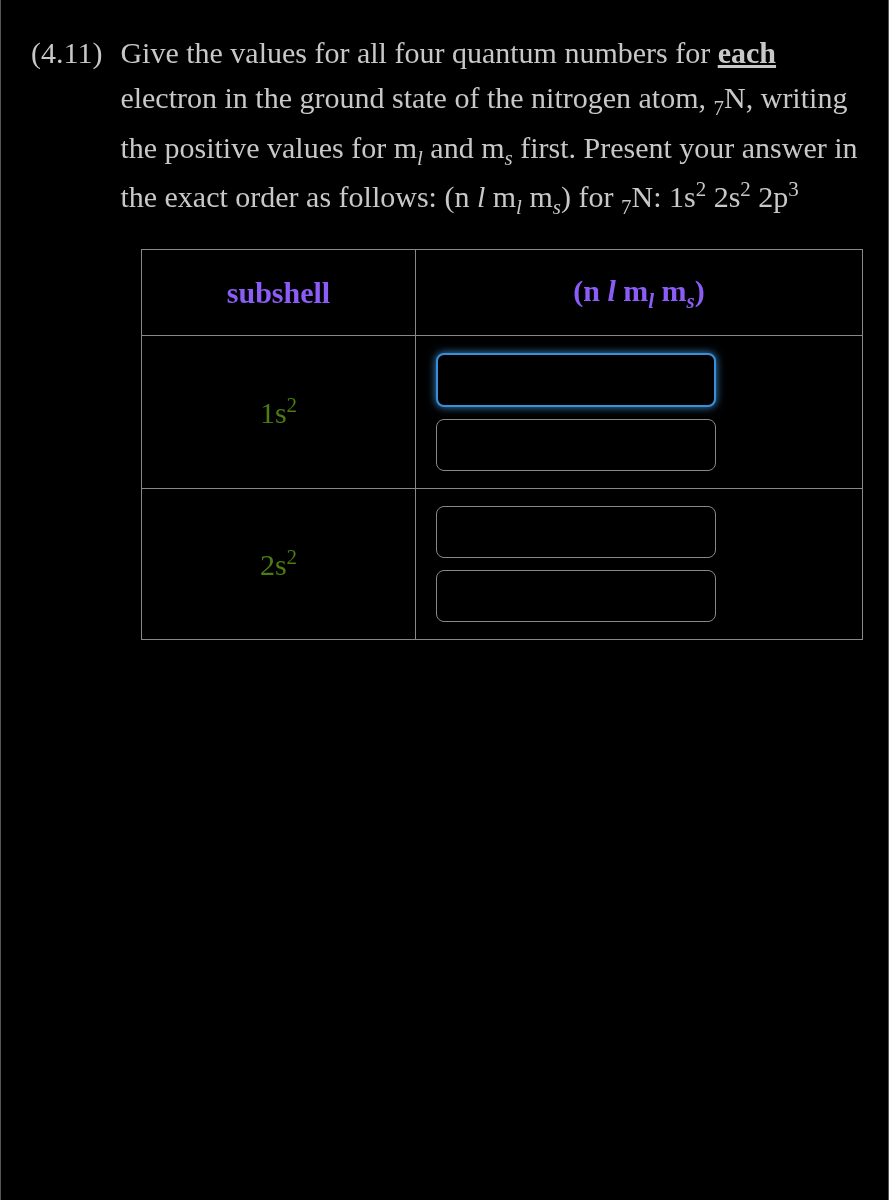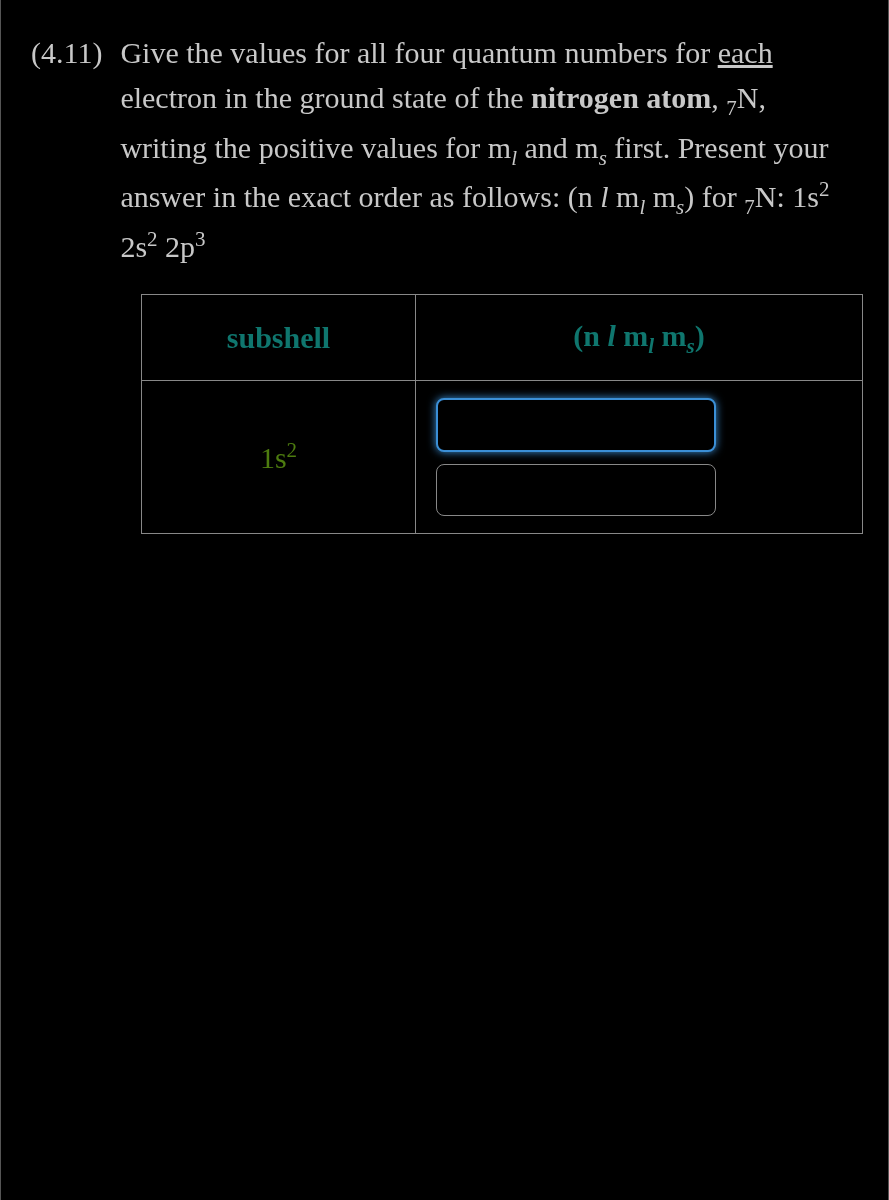--- a/index.html
+++ b/index.html
@@ -32,24 +32,24 @@
       color: #c8c8c8;
       white-space: nowrap;
     }
     .question-text {
       color: #c8c8c8;
       flex: 1;
       padding-right: 5px;
     }
     .question-text .underline {
       text-decoration: underline;
-      font-weight: normal;
+      font-weight: bold;
     }
     .question-text .bold {
-      font-weight: bold;
+      font-weight: normal;
     }
     .question-text .italic {
       font-style: italic;
     }
     .question-text sub {
       font-size: 0.7em;
       vertical-align: sub;
     }
     .question-text sup {
       font-size: 0.7em;
@@ -63,21 +63,21 @@
     }
     .answer-table th, .answer-table td {
       border: 1px solid #888;
       padding: 12px 20px;
       text-align: center;
     }
     .answer-table td.subshell-cell {
       padding: 25px 20px;
     }
     .answer-table th {
-      color: #0f766e;
+      color: #8b5cf6;
       font-weight: bold;
       font-size: 30px;
       padding: 18px 20px;
     }
     .answer-table th.col1 {
       width: 38%;
     }
     .answer-table th.col2 {
       width: 62%;
     }
@@ -143,15 +143,24 @@
     <tbody>
         <tr>
           <td class="subshell-cell"><span class="subshell">1s<sup>2</sup></span></td>
           <td>
             <div class="input-stack">
               <input type="text" class="answer-input focused" style="">
               <input type="text" class="answer-input" style="">
             </div>
           </td>
         </tr>
+        <tr>
+          <td class="subshell-cell"><span class="subshell">2s<sup>2</sup></span></td>
+          <td>
+            <div class="input-stack">
+              <input type="text" class="answer-input" style="">
+              <input type="text" class="answer-input" style="">
+            </div>
+          </td>
+        </tr>
       </tbody>
   </table>
 </div>
 
 </body></html>

